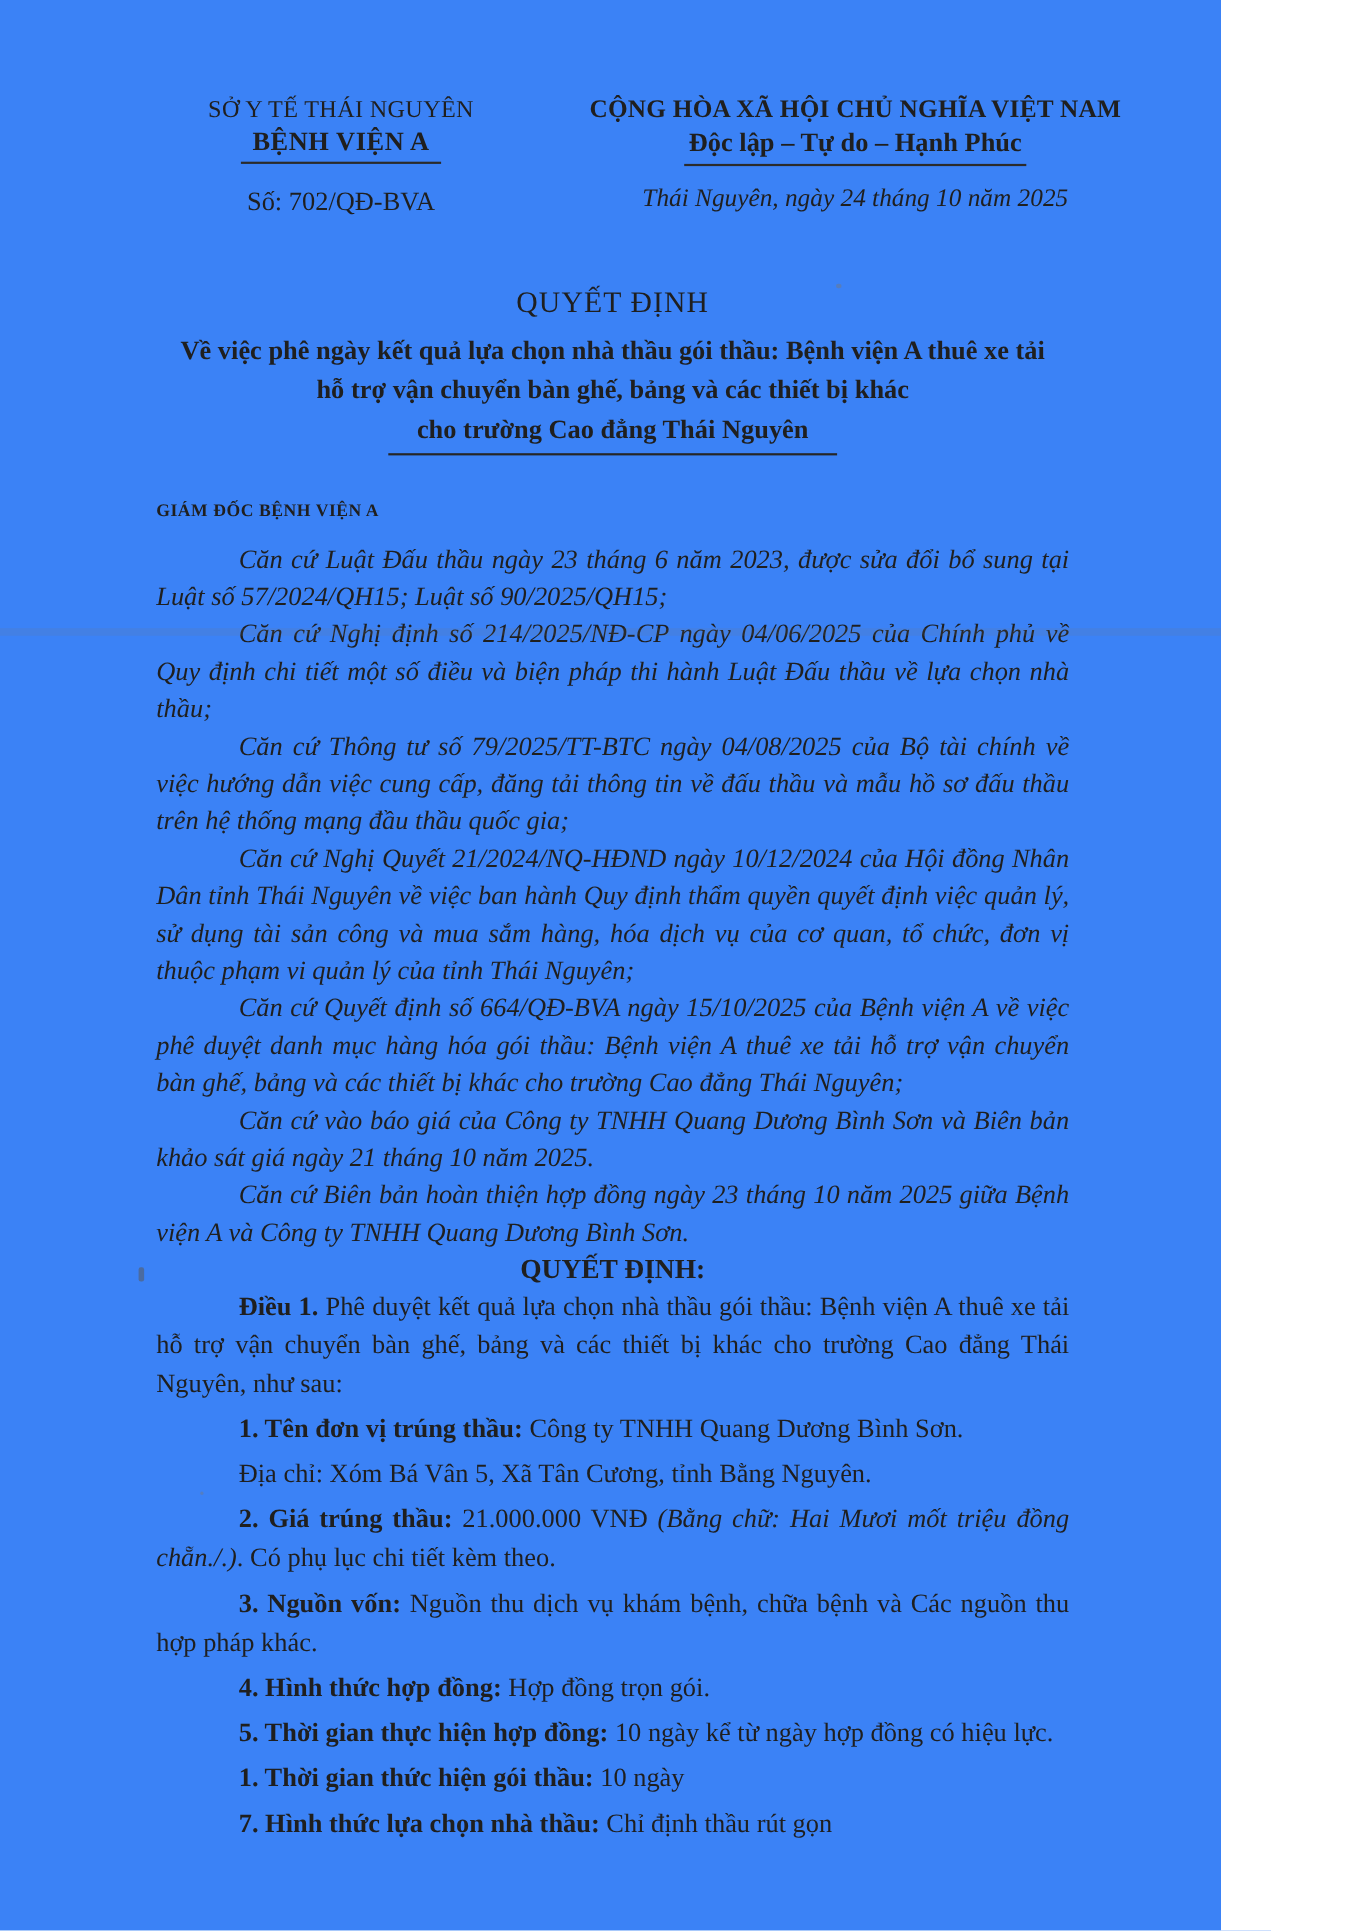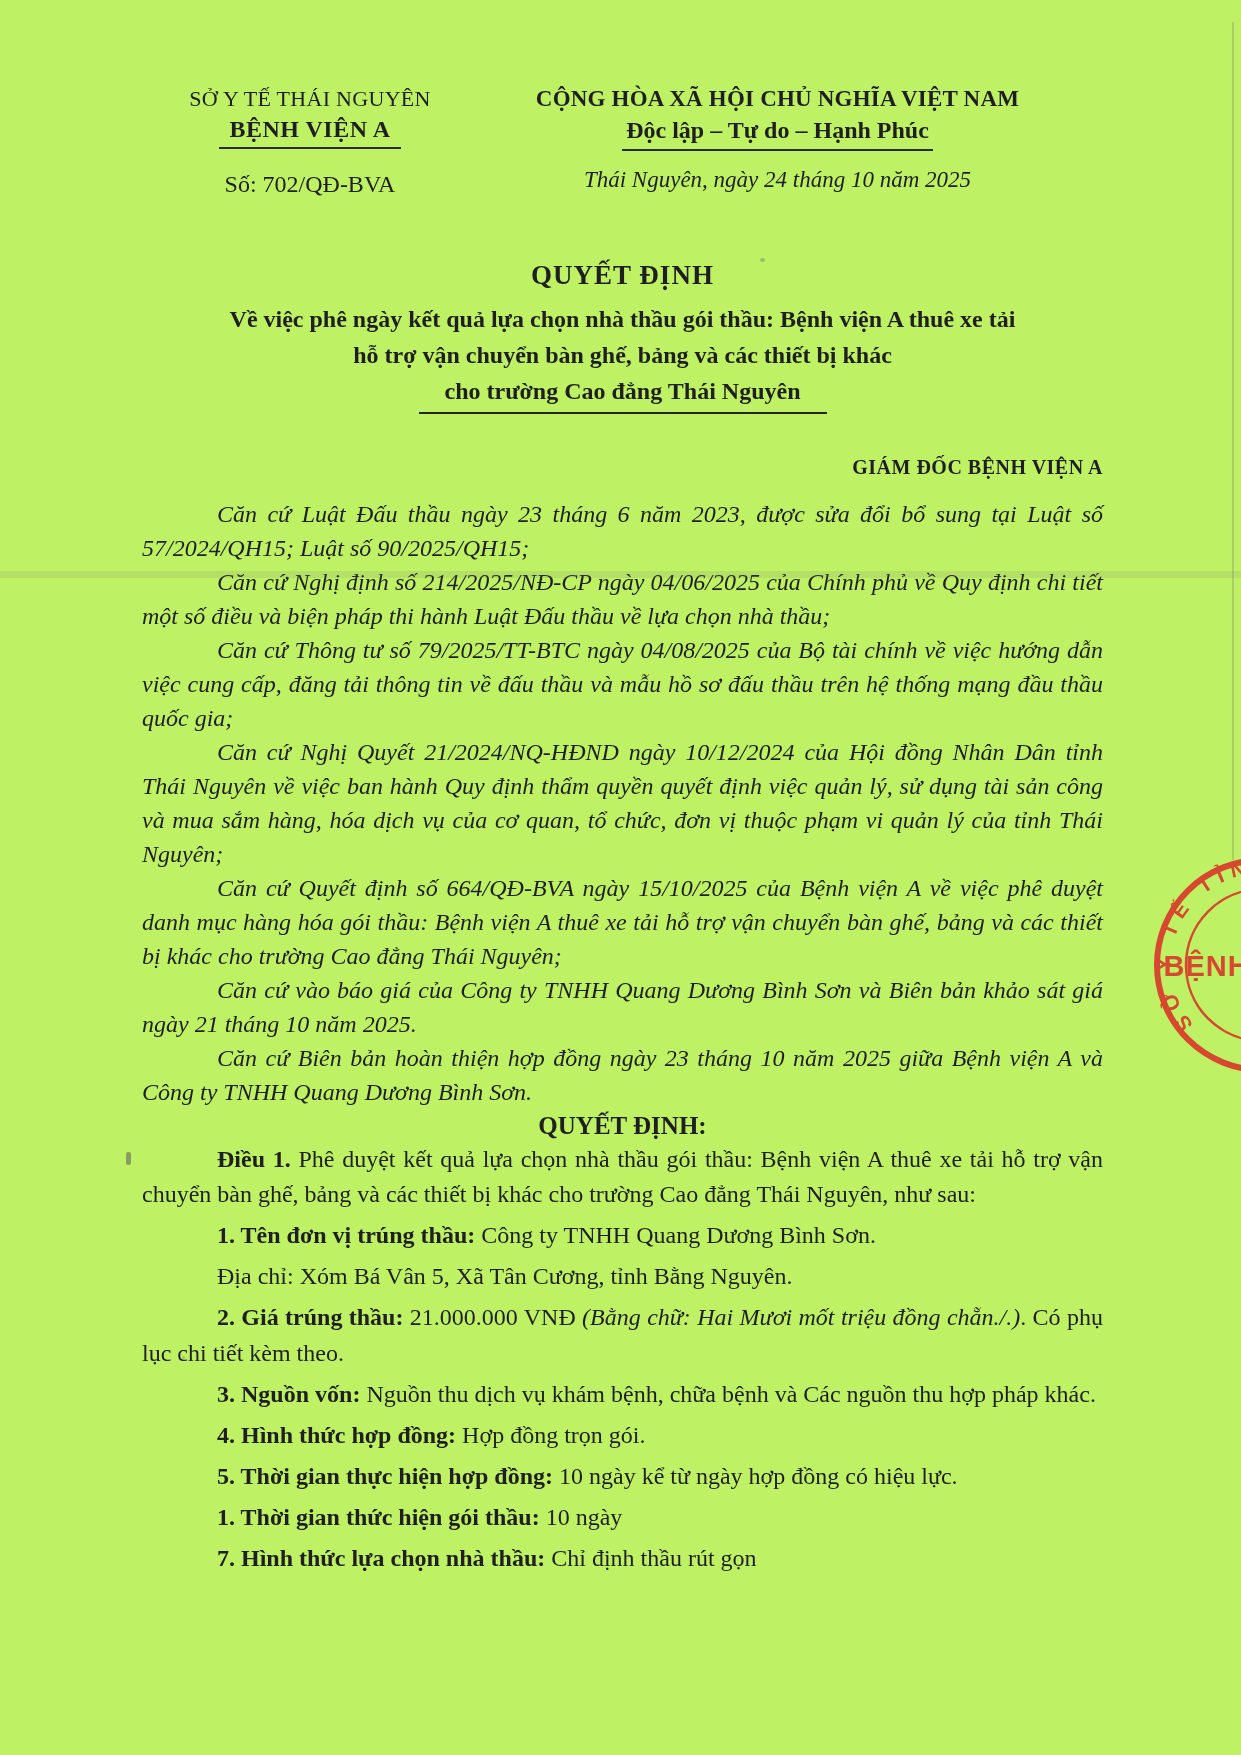--- a/index.html
+++ b/index.html
@@ -1,18 +1,18 @@
 <!DOCTYPE html>
 <html><head>
 <meta charset="utf-8">
 <style>
   * { margin:0; padding:0; box-sizing:border-box; }
   html,body { background:#ffffff; }
   body { width:1241px; height:1755px; font-family:"Liberation Serif","DejaVu Serif",serif; color:#1f1f1f; }
-  .page { position:relative; width:1241px; height:1755px; background:#bef264; overflow:hidden; }
+  .page { position:relative; width:1110px; height:1755px; background:#3b82f6; overflow:hidden; }
 
   
   .hband { position:absolute; left:0; top:571px; width:1241px; height:7px; background:rgba(120,120,120,0.14); }
   .vline { position:absolute; left:1232px; top:22px; width:2px; height:838px; background:rgba(120,120,120,0.28); }
   .margin-mark { position:absolute; left:126px; top:1152px; width:5px; height:13px; background:rgba(90,90,90,0.55); border-radius:2px; }
   .speck1 { position:absolute; left:760px; top:258px; width:5px; height:4px; background:rgba(120,120,120,0.45); border-radius:50%; }
   .speck2 { position:absolute; left:182px; top:1356px; width:3px; height:3px; background:rgba(120,120,120,0.4); border-radius:50%; }
 
   
   .doc-header { position:relative; height:152px; padding-top:0; margin-top:86px; }
@@ -20,24 +20,24 @@
   .org-parent { font-size:22px; letter-spacing:0.3px; }
   .org-name { display:inline-block; font-size:24px; font-weight:bold; border-bottom:2px solid #2b2b2b; padding:2px 10px 4px; margin-top:2px; letter-spacing:0.5px; }
   .doc-number { margin-top:22px; font-size:24px; }
   .national-block { position:absolute; left:505px; width:545px; text-align:center; }
   .national-title { font-size:23px; font-weight:bold; letter-spacing:0.2px; }
   .motto { display:inline-block; font-size:24px; font-weight:bold; border-bottom:2px solid #2b2b2b; padding:2px 4px 5px; margin-top:3px; }
   .place-date { margin-top:16px; font-size:23px; font-style:italic; }
 
   
   main { padding:0 138px 0 142px; }
-  .title { text-align:center; font-size:27px; font-weight:bold; letter-spacing:1px; margin:22px 0 10px; }
+  .title { text-align:center; font-size:27px; font-weight:normal; letter-spacing:1px; margin:22px 0 10px; }
   .subtitle { text-align:center; font-size:24px; font-weight:bold; line-height:36px; }
   .subtitle-underline { width:408px; border-top:2px solid #262626; margin:3px auto 0; }
-  .issuer-heading { text-align:right; font-size:20px; font-weight:bold; letter-spacing:0.5px; margin-top:42px; }
+  .issuer-heading { text-align:left; font-size:16px; font-weight:bold; letter-spacing:0.5px; margin-top:42px; }
   .recitals { margin-top:18px; }
   .recital { font-style:italic; font-size:24px; line-height:34px; text-align:justify; text-indent:75px; }
   .decision-heading { text-align:center; font-size:25px; font-weight:bold; margin:3px 0 2px; }
   .para { font-size:24px; line-height:35px; text-align:justify; text-indent:75px; }
   .item { font-size:24px; line-height:36px; text-align:justify; text-indent:75px; margin-top:5px; }
   .item b { font-weight:bold; }
   .item i, .para i { font-style:italic; }
 
   
   .stamp { position:absolute; left:1132px; top:835px; width:260px; height:260px; opacity:0.92; }

